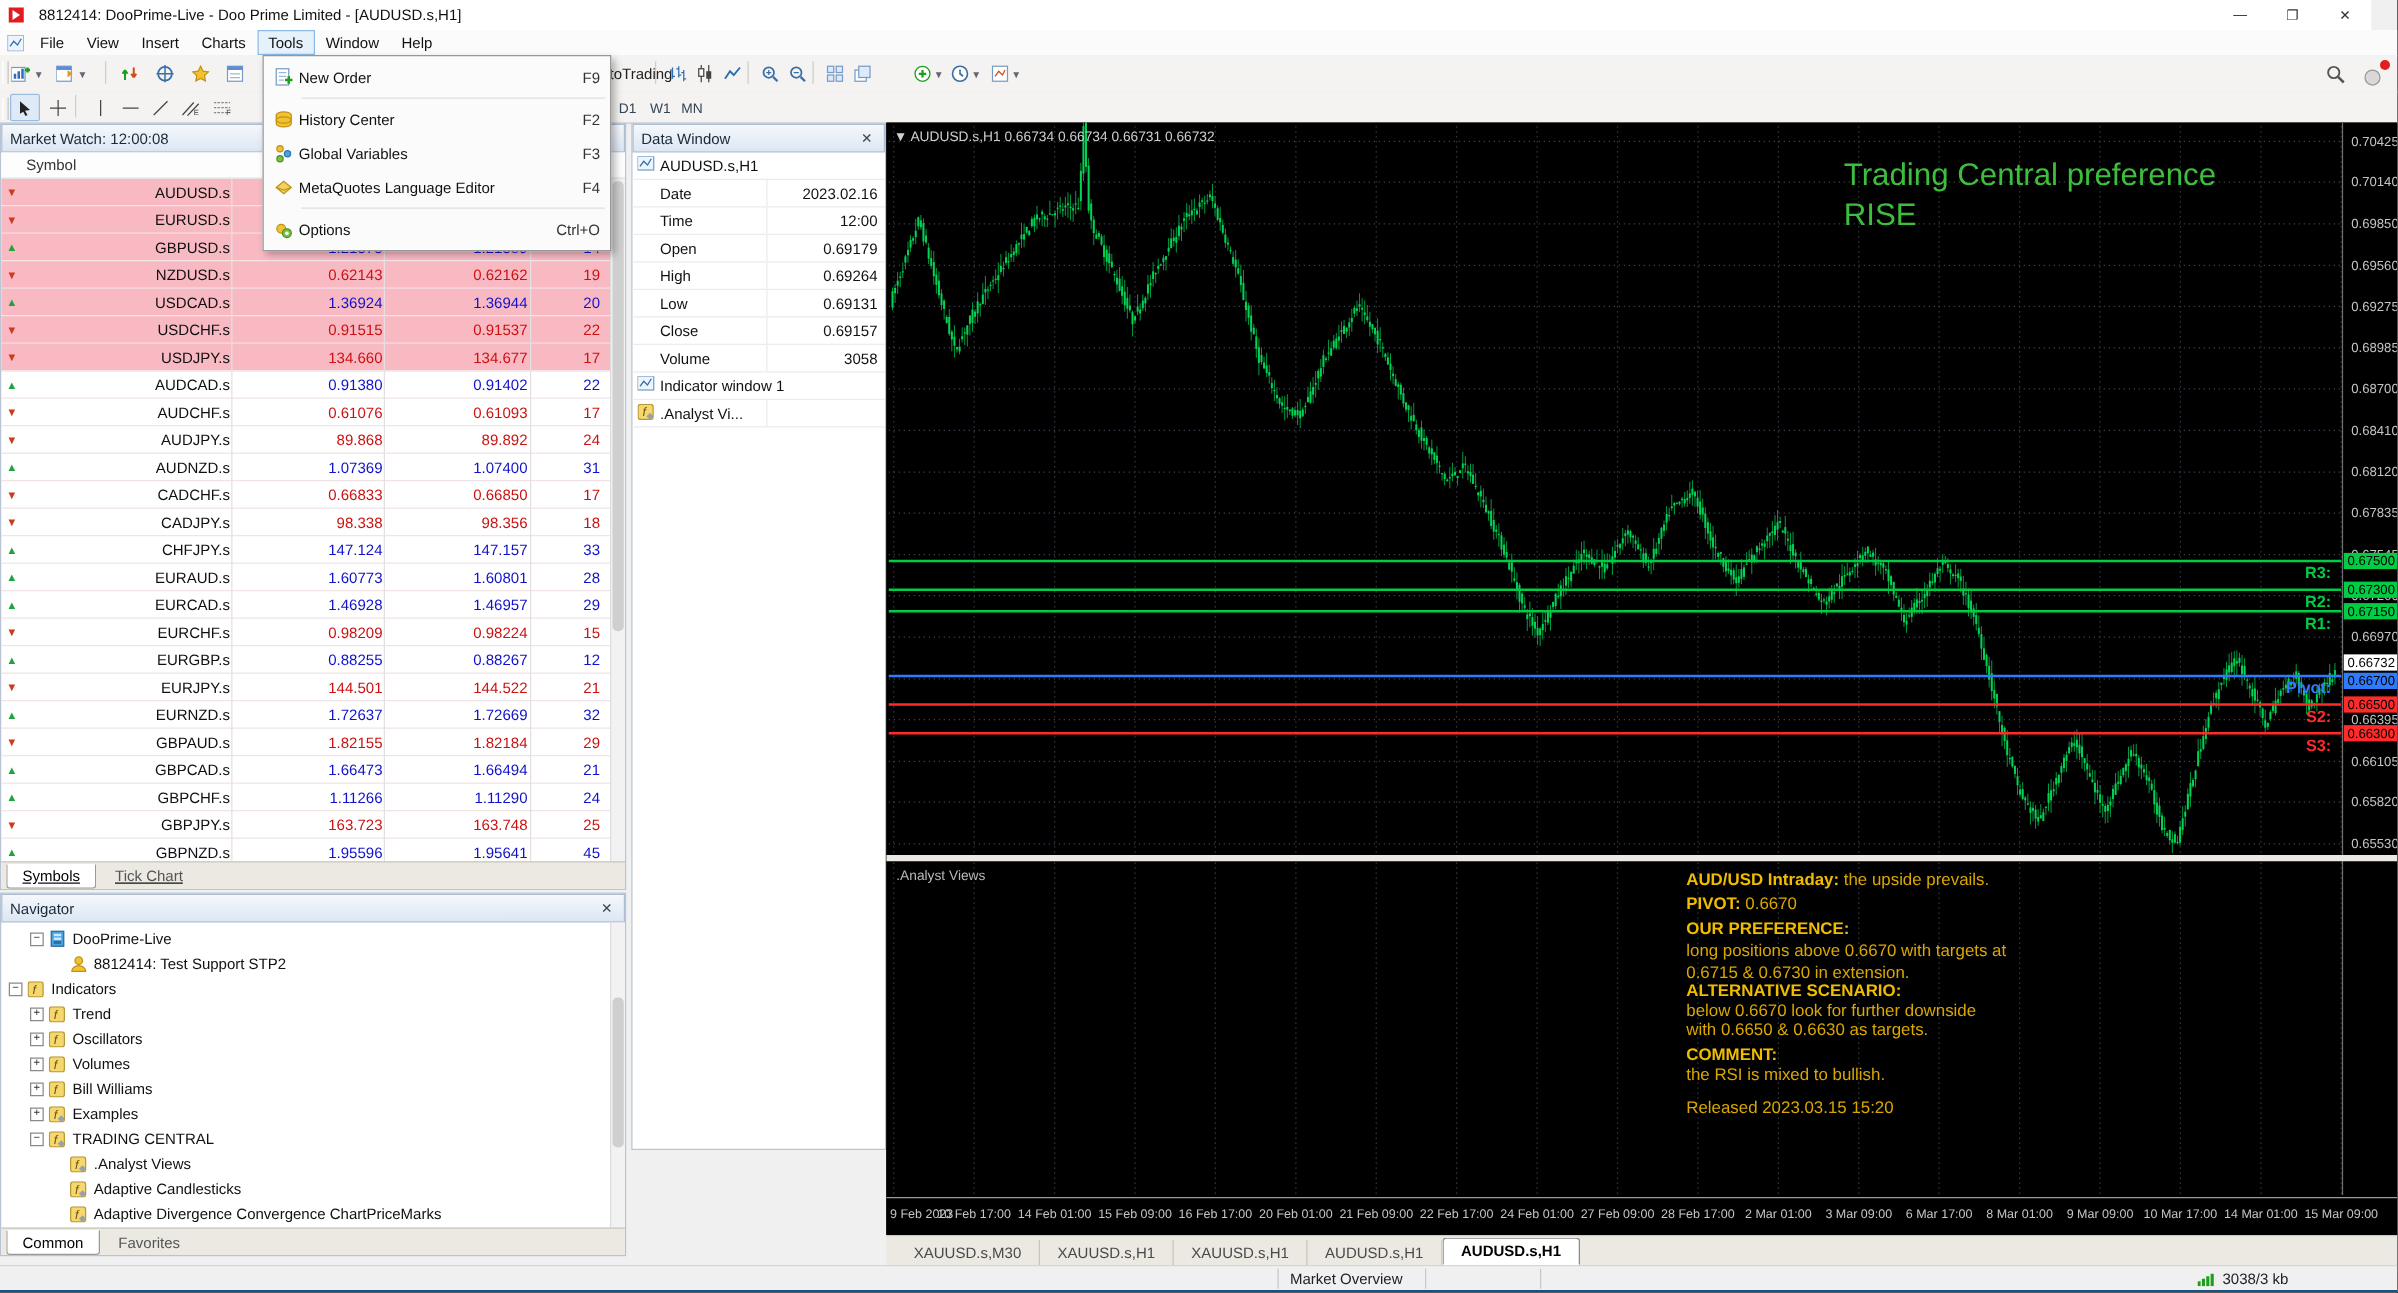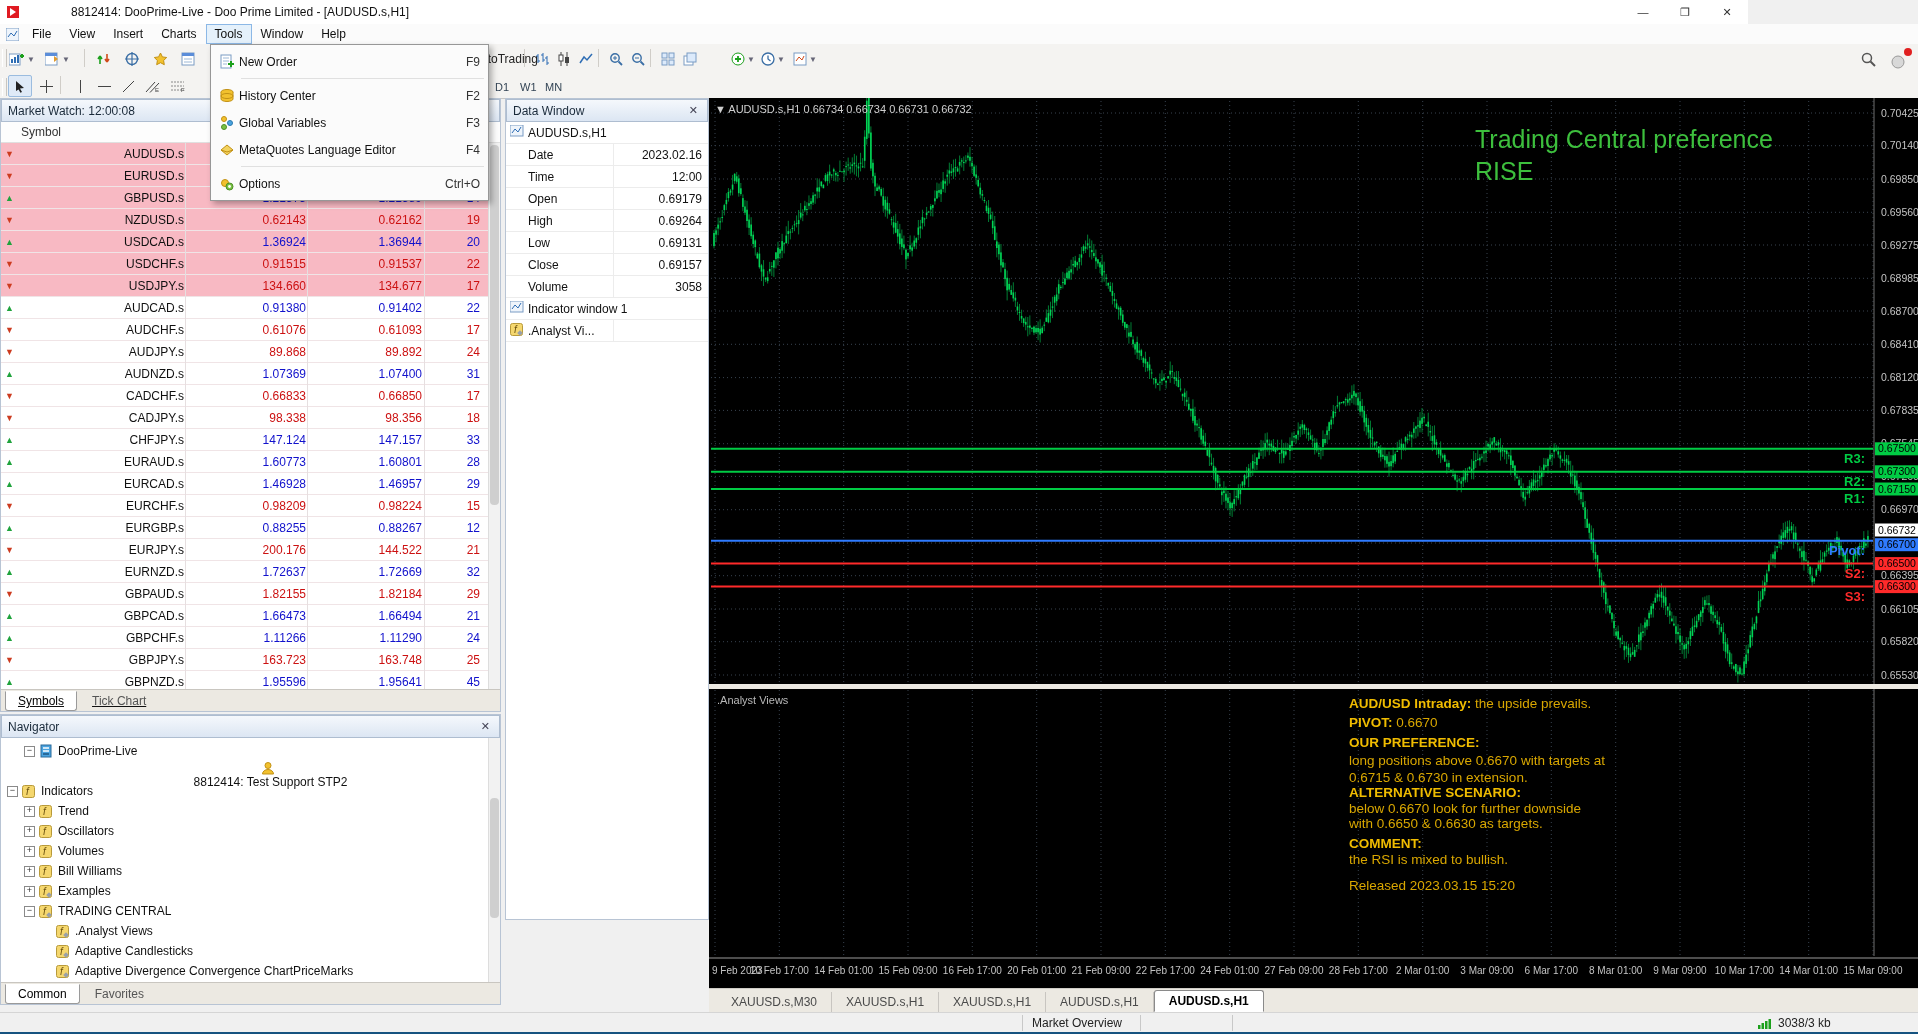--- a/index.html
+++ b/index.html
@@ -1,20 +1,20 @@
 <!DOCTYPE html>
 <html><head>
 <meta charset="utf-8">
 <style>
   html,body{margin:0;padding:0;background:#444;}
   #app{position:relative;width:1918px;height:1034px;background:#f0f0f0;overflow:hidden;
        font-family:"Liberation Sans",sans-serif;font-size:12px;color:#111;}
   .abs{position:absolute;}
   
-  #titlebar{left:0;top:0;width:1748px;height:24px;background:#fff;border-bottom:1px solid #e4e4e4;display:flex;align-items:center;gap:40px;}
+  #titlebar{left:0;top:0;width:1897px;height:24px;background:#fff;border-bottom:1px solid #e4e4e4;display:flex;align-items:center;}
   #title-text{margin-left:6px;font-size:12px;color:#111;}
   .win-btn{width:42px;height:24px;display:flex;align-items:center;justify-content:center;font-size:11px;color:#333;}
   #menubar{left:0;top:24px;width:1918px;height:20px;background:#fbfbfb;display:flex;align-items:center;border-bottom:1px solid #e6e6e6;}
   .menu-item{padding:2px 8px;margin:6px 1px;font-size:12px;color:#111;text-align:center;}
   .menu-item.active{background:#e5f1fb;outline:1px solid #8cb8e6;}
   
   #toolbar1{left:0;top:44px;width:1918px;height:29px;background:#f4f3f1;border-bottom:1px solid #ddd;}
   #toolbar2{left:0;top:73px;width:1918px;height:25px;background:#f4f3f1;border-bottom:1px solid #c9c6c2;}
   .tb-btn{position:absolute;top:3px;height:22px;min-width:22px;display:flex;align-items:center;justify-content:center;border:1px solid transparent;border-radius:2px;color:#456;}
   .tb-btn svg{display:block;}
@@ -425,21 +425,21 @@
         <div class="mw-row up">
           <span class="mw-arrow">▲</span>
           <span class="mw-sym">EURGBP.s</span>
           <span class="mw-bid">0.88255</span>
           <span class="mw-ask">0.88267</span>
           <span class="mw-spr">12</span>
         </div>
         <div class="mw-row down">
           <span class="mw-arrow">▼</span>
           <span class="mw-sym">EURJPY.s</span>
-          <span class="mw-bid">200.176</span>
+          <span class="mw-bid">144.501</span>
           <span class="mw-ask">144.522</span>
           <span class="mw-spr">21</span>
         </div>
         <div class="mw-row up">
           <span class="mw-arrow">▲</span>
           <span class="mw-sym">EURNZD.s</span>
           <span class="mw-bid">1.72637</span>
           <span class="mw-ask">1.72669</span>
           <span class="mw-spr">32</span>
         </div>
@@ -565,21 +565,21 @@
           <span class="tree-icon">
             <svg width="14" height="14">
               <rect x="2" y="1" width="10" height="12" fill="#4aa3df" stroke="#2a6a9a"></rect>
               <rect x="4" y="3" width="6" height="2" fill="#cfe7f7"></rect>
               <rect x="4" y="6" width="6" height="2" fill="#cfe7f7"></rect>
               <rect x="4" y="9" width="6" height="2" fill="#2a6a9a"></rect>
             </svg>
           </span>
           <span>DooPrime-Live</span>
         </div>
-        <div class="tree-row" style="padding-left: 40px; flex-direction: column;">
+        <div class="tree-row" style="padding-left: 40px;">
           <span style="width: 15px; flex: 0 0 auto;"></span>
           <span class="tree-icon">
             <svg width="14" height="14">
               <circle cx="7" cy="4.5" r="3" fill="#f2c12e" stroke="#c29115"></circle>
               <path d="M1.5 13 a5.5 4.5 0 0 1 11 0 z" fill="#f2c12e" stroke="#c29115"></path>
             </svg>
           </span>
           <span>8812414: Test Support STP2</span>
         </div>
         <div class="tree-row" style="padding-left: 6px;">

